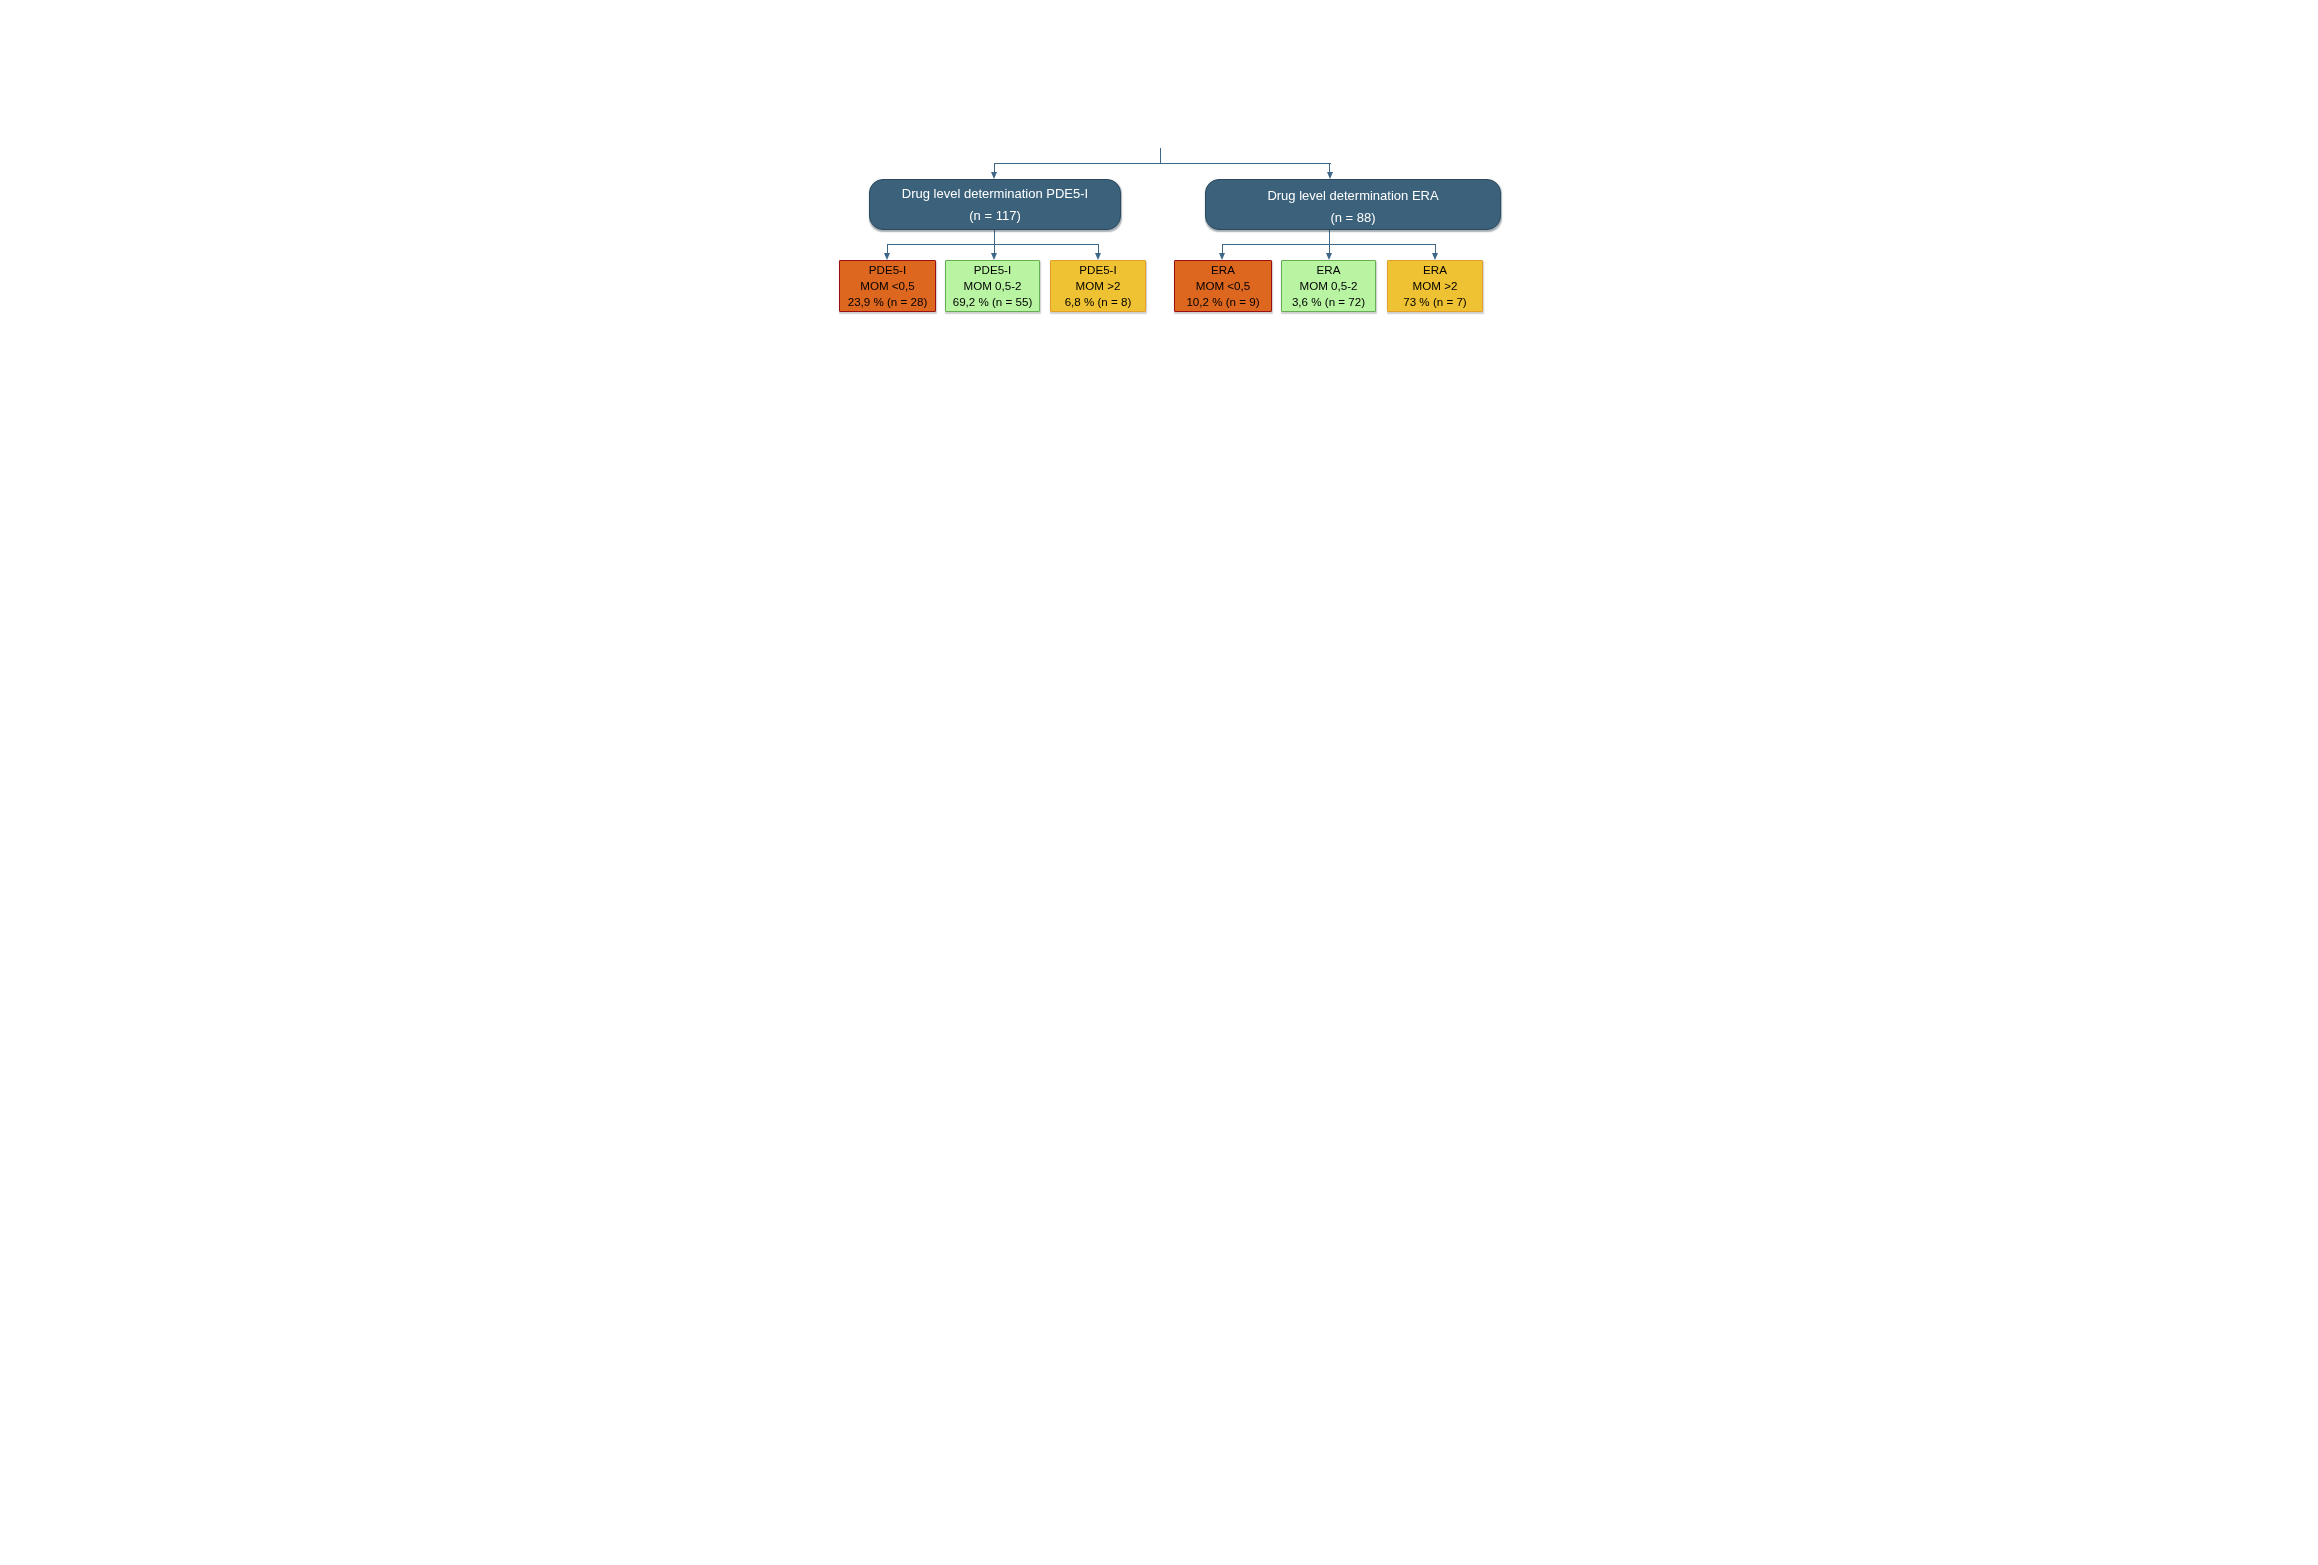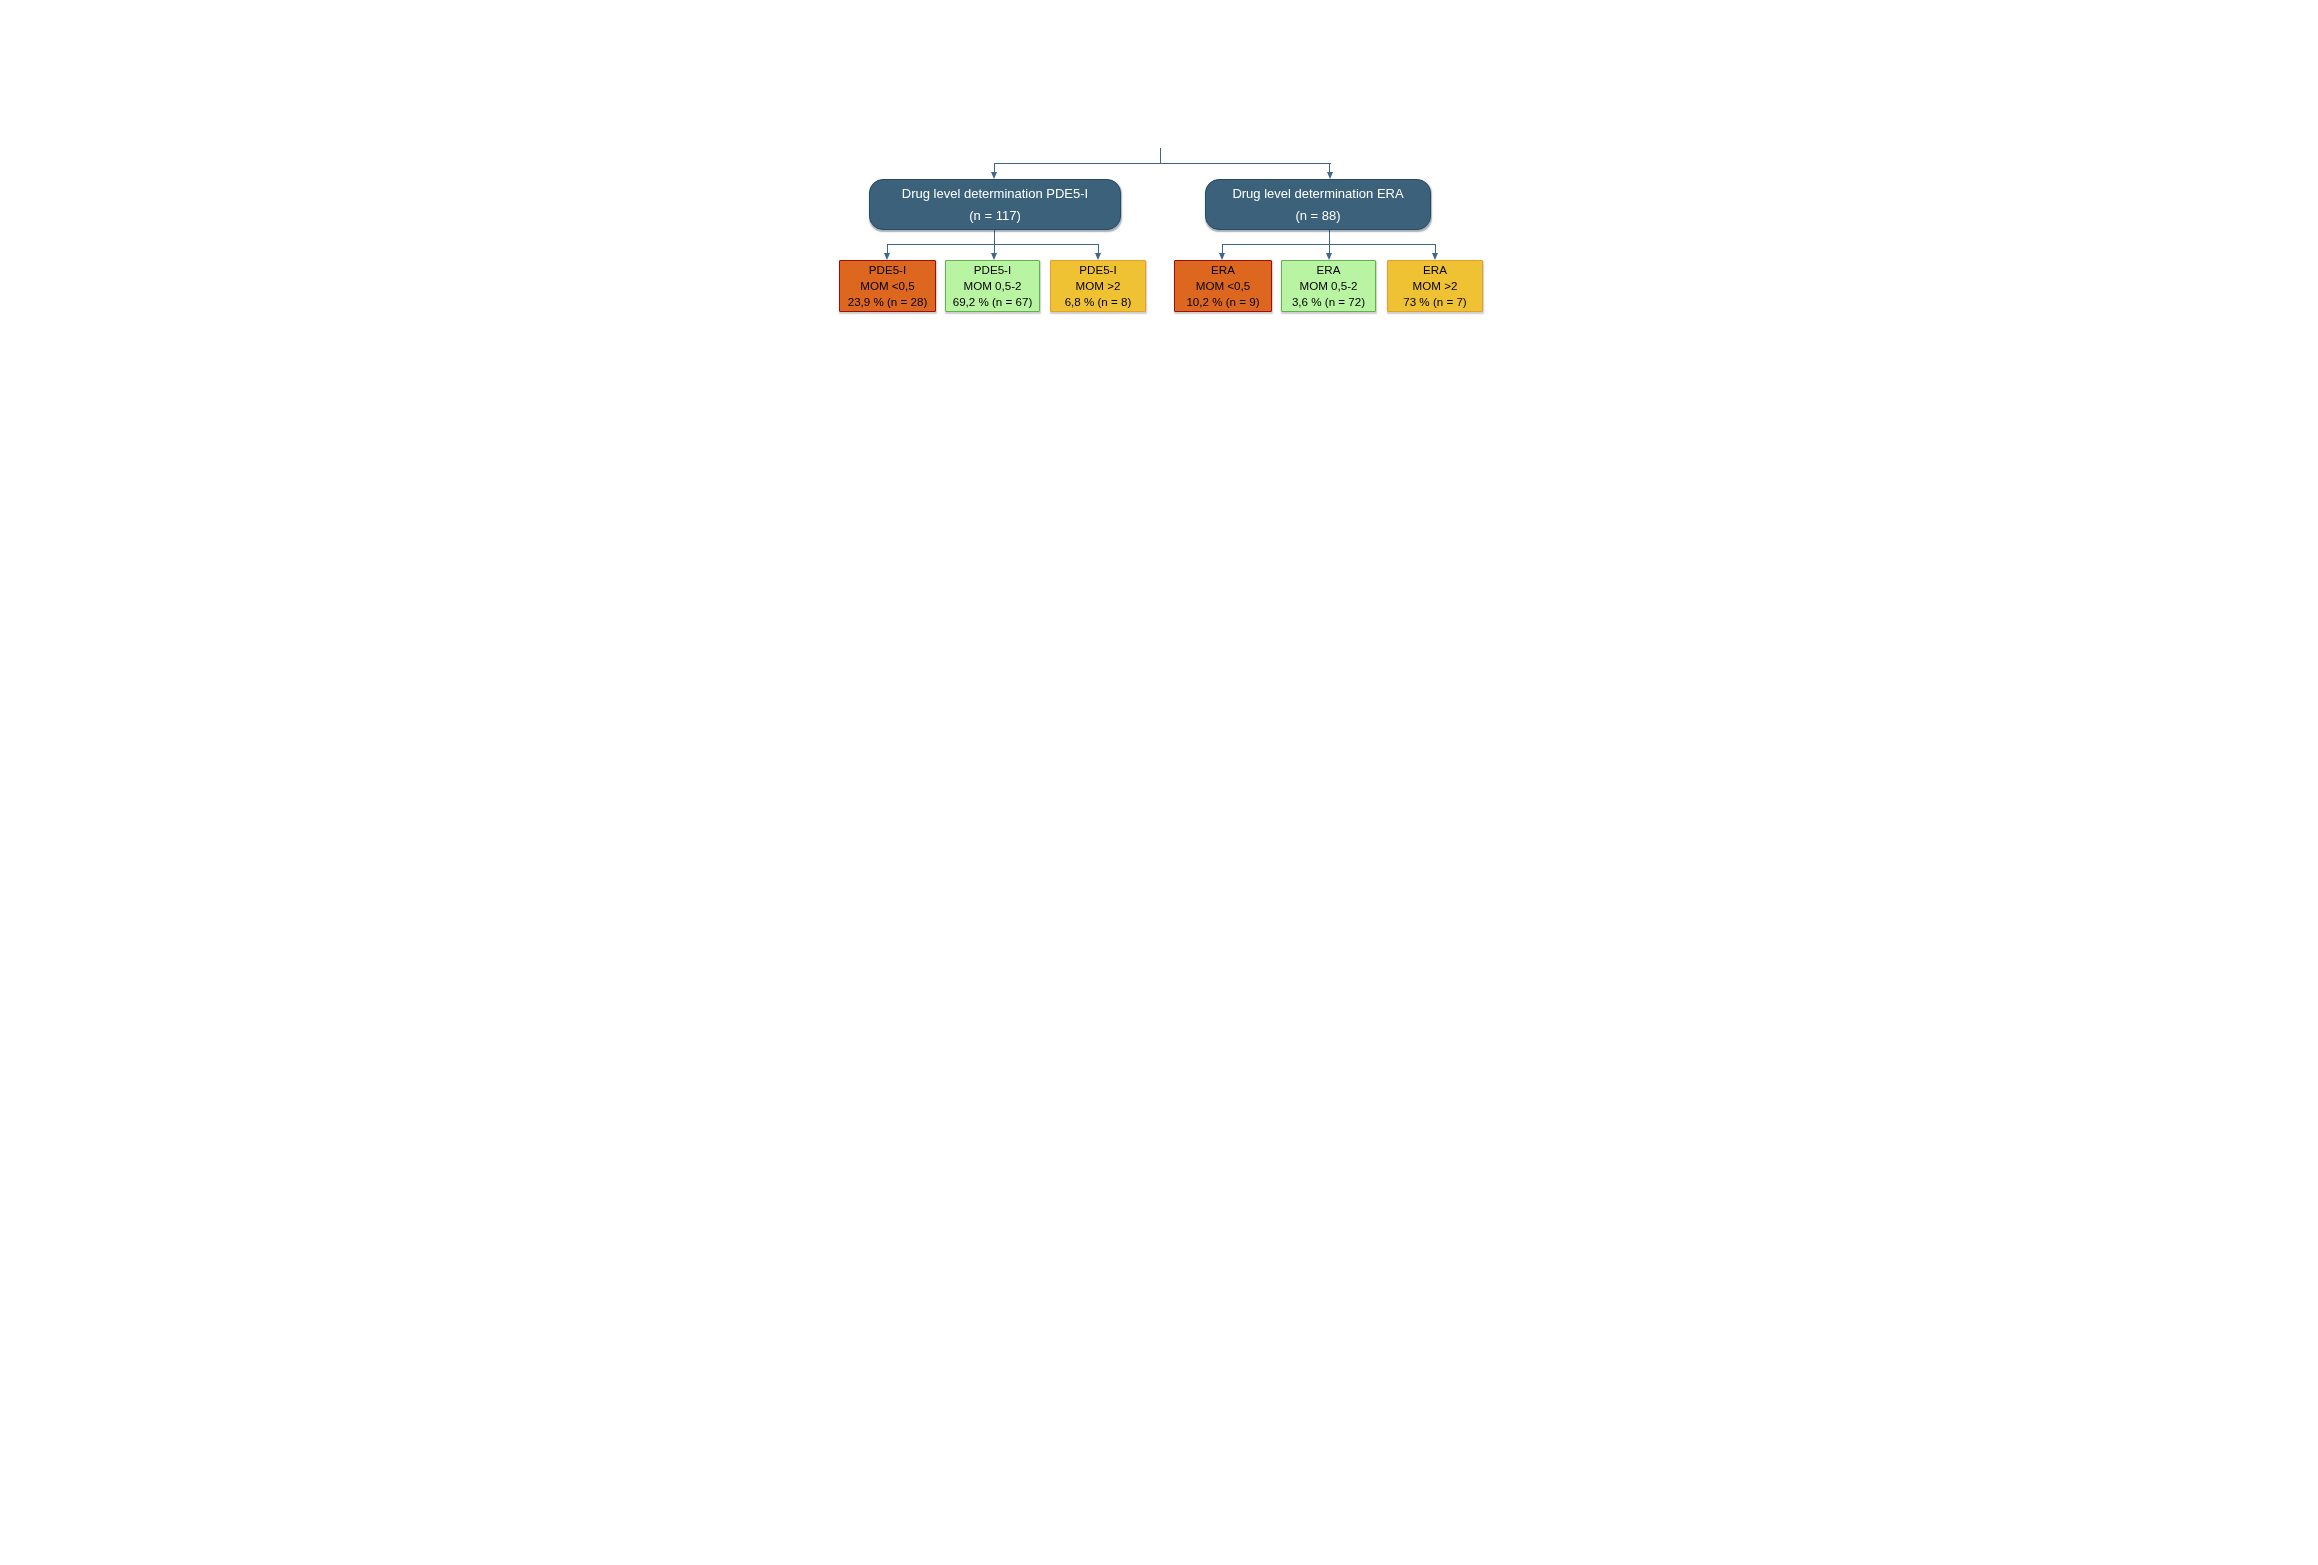--- a/index.html
+++ b/index.html
@@ -39,21 +39,21 @@
     left: 224px; top: 74px; width: 251px; height: 76px;
     border-radius: 19.5px;
     font-size: 12px; line-height: 16px;
   }
   .mid-box {
     top: 179px; height: 51px;
     border-radius: 14px;
     font-size: 13px; line-height: 22px;
   }
   .mid-left  { left: 58px;  width: 252px; }
-  .mid-right { left: 394px;  width: 226px; }
+  .mid-right { left: 394px;  width: 296px; justify-content: flex-end; }
 
   
   .leaf {
     top: 260px; height: 52px;
     border-radius: 1px;
     font-size: 11.6px; line-height: 16px;
     color: #000000;
     box-shadow: 0.5px 1.4px 1.4px rgba(60,60,60,0.25);
   }
   .leaf.orange { background: #DD671F; border: 1.9px solid #9B0E11; }
@@ -122,21 +122,21 @@
   </div>
 
   <div class="node leaf orange c1">
     <span>PDE5-I</span>
     <span>MOM &lt;0,5</span>
     <span>23,9 % (n = 28)</span>
   </div>
   <div class="node leaf green c2">
     <span>PDE5-I</span>
     <span>MOM 0,5-2</span>
-    <span>69,2 % (n = 67)</span>
+    <span>69,2 % (n = 55)</span>
   </div>
   <div class="node leaf yellow c3">
     <span>PDE5-I</span>
     <span>MOM &gt;2</span>
     <span>6,8 % (n = 8)</span>
   </div>
 
   <div class="node leaf orange c4">
     <span>ERA</span>
     <span>MOM &lt;0,5</span>

